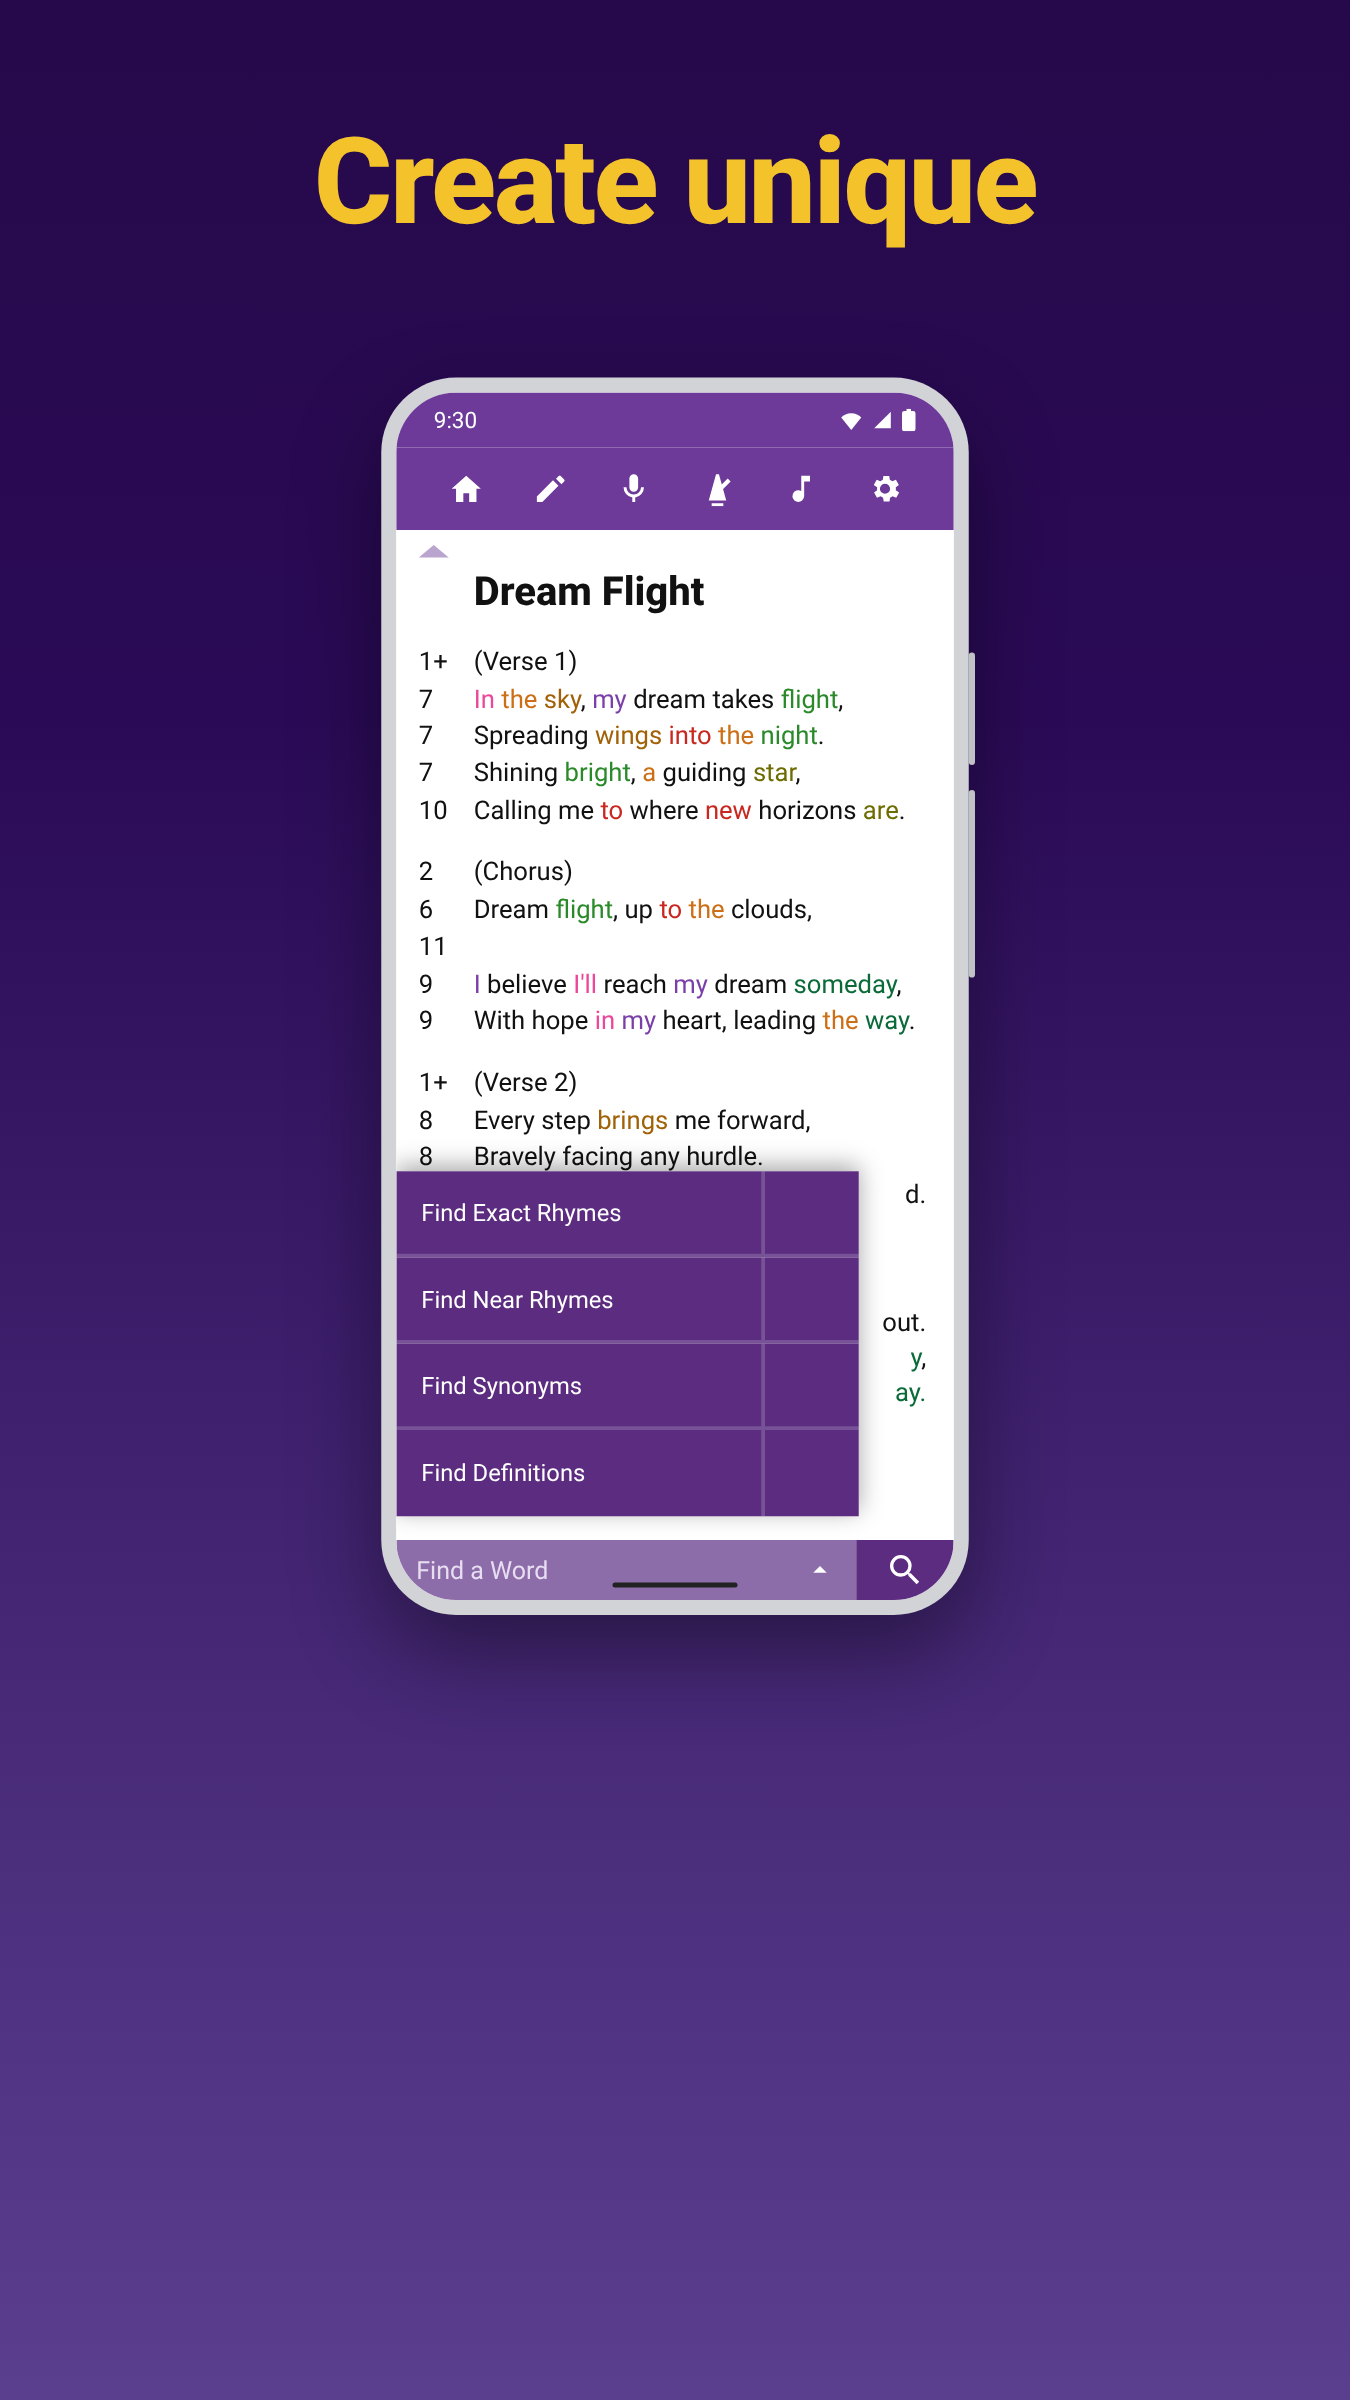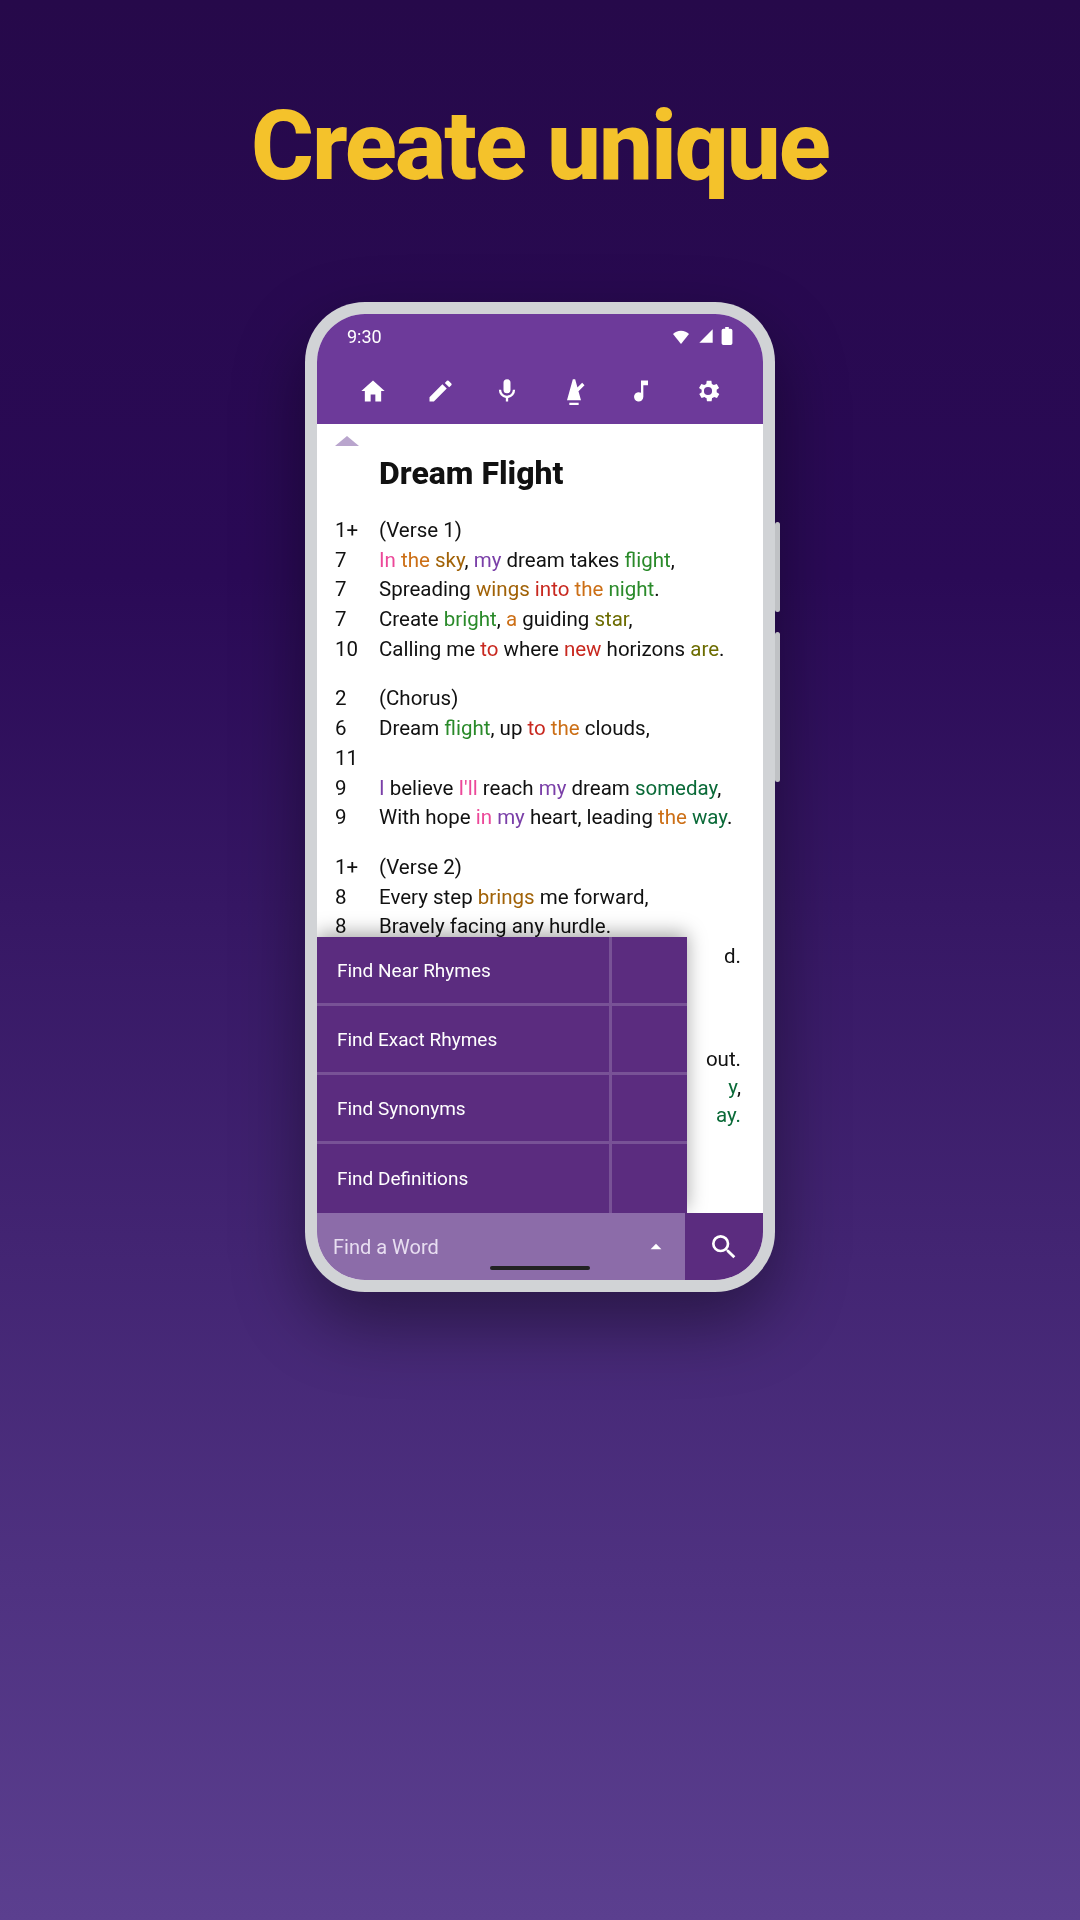--- a/index.html
+++ b/index.html
@@ -173,21 +173,21 @@
     width: 75px;
     background: #5b2c7f;
     border-bottom: 3px solid rgba(255,255,255,.18);
   }
   .popup-row:last-child .popup-cell-main,
   .popup-row:last-child .popup-cell-side { border-bottom: none; }
 
   .search-bar {
     position: absolute;
     left: 0; right: 0; bottom: 0;
-    height: 67px;
+    height: 48px;
     display: flex;
   }
   .search-input-wrap {
     flex: 1;
     background: #8c6ca9;
     display: flex;
     align-items: center;
     padding: 0 16px;
     color: #e8def1;
     font-size: 20px;
@@ -299,21 +299,21 @@
       <div class="line">
         <span class="count">7</span>
         <span class="lyric"><span class="c-blue">In</span> <span class="c-orange">the</span> <span class="c-teal">sky</span><span>,</span> <span class="c-purple">my</span> <span>dream takes</span> <span class="c-green">flight</span><span>,</span></span>
       </div>
       <div class="line">
         <span class="count">7</span>
         <span class="lyric"><span>Spreading</span> <span class="c-teal">wings</span> <span class="c-red">into</span> <span class="c-orange">the</span> <span class="c-green">night</span><span>.</span></span>
       </div>
       <div class="line">
         <span class="count">7</span>
-        <span class="lyric"><span>Create</span> <span class="c-green">bright</span><span>,</span> <span class="c-orange">a</span> <span>guiding</span> <span class="c-olive">star</span><span>,</span></span>
+        <span class="lyric"><span>Shining</span> <span class="c-green">bright</span><span>,</span> <span class="c-orange">a</span> <span>guiding</span> <span class="c-olive">star</span><span>,</span></span>
       </div>
       <div class="line">
         <span class="count">10</span>
         <span class="lyric"><span>Calling me</span> <span class="c-red">to</span> <span>where</span> <span class="c-red">new</span> <span>horizons</span> <span class="c-olive">are</span><span>.</span></span>
       </div>
 
       <div class="gap"></div>
 
       <div class="line">
         <span class="count">2</span>
@@ -350,25 +350,25 @@
         <span class="lyric">Bravely facing any hurdle.</span>
       </div>
 
       <span class="overflow-text ov1">d.</span>
       <span class="overflow-text ov2">out.</span>
       <span class="overflow-text ov3"><span class="c-dgreen">y</span><span>,</span></span>
       <span class="overflow-text ov4"><span class="c-dgreen">ay.</span></span>
 
       <div class="popup">
         <div class="popup-row">
+          <div class="popup-cell-main">Find Exact Rhymes</div>
+          <div class="popup-cell-side"></div>
+        </div>
+        <div class="popup-row">
           <div class="popup-cell-main">Find Near Rhymes</div>
-          <div class="popup-cell-side"></div>
-        </div>
-        <div class="popup-row">
-          <div class="popup-cell-main">Find Exact Rhymes</div>
           <div class="popup-cell-side"></div>
         </div>
         <div class="popup-row">
           <div class="popup-cell-main">Find Synonyms</div>
           <div class="popup-cell-side"></div>
         </div>
         <div class="popup-row">
           <div class="popup-cell-main">Find Definitions</div>
           <div class="popup-cell-side"></div>
         </div>

